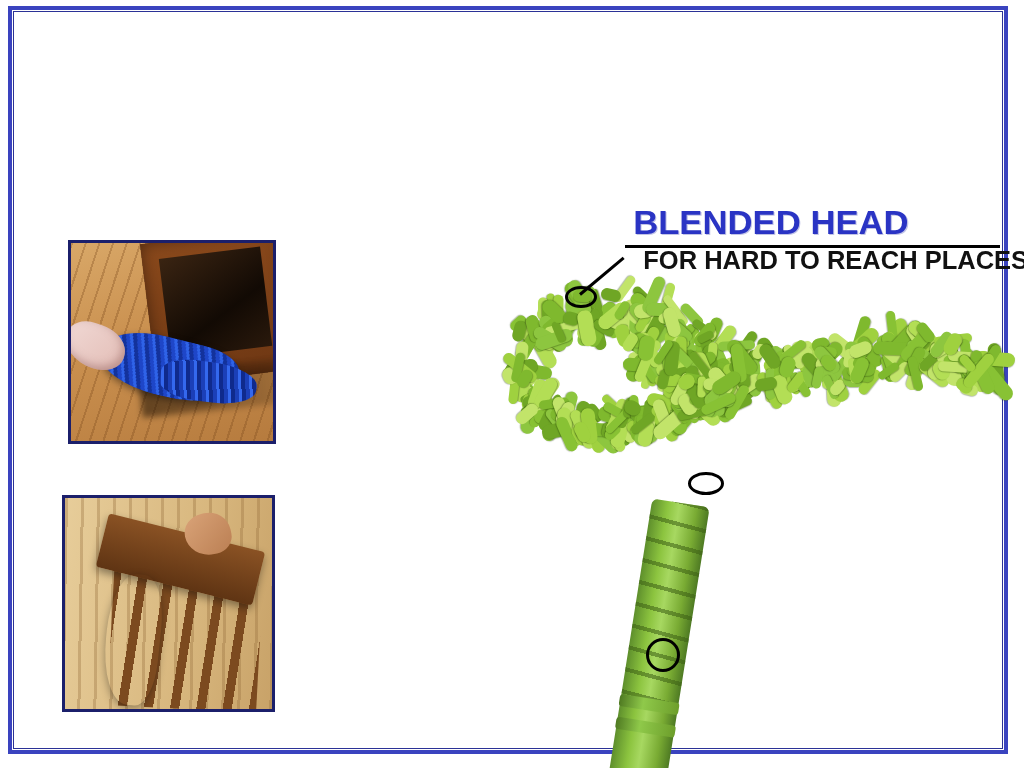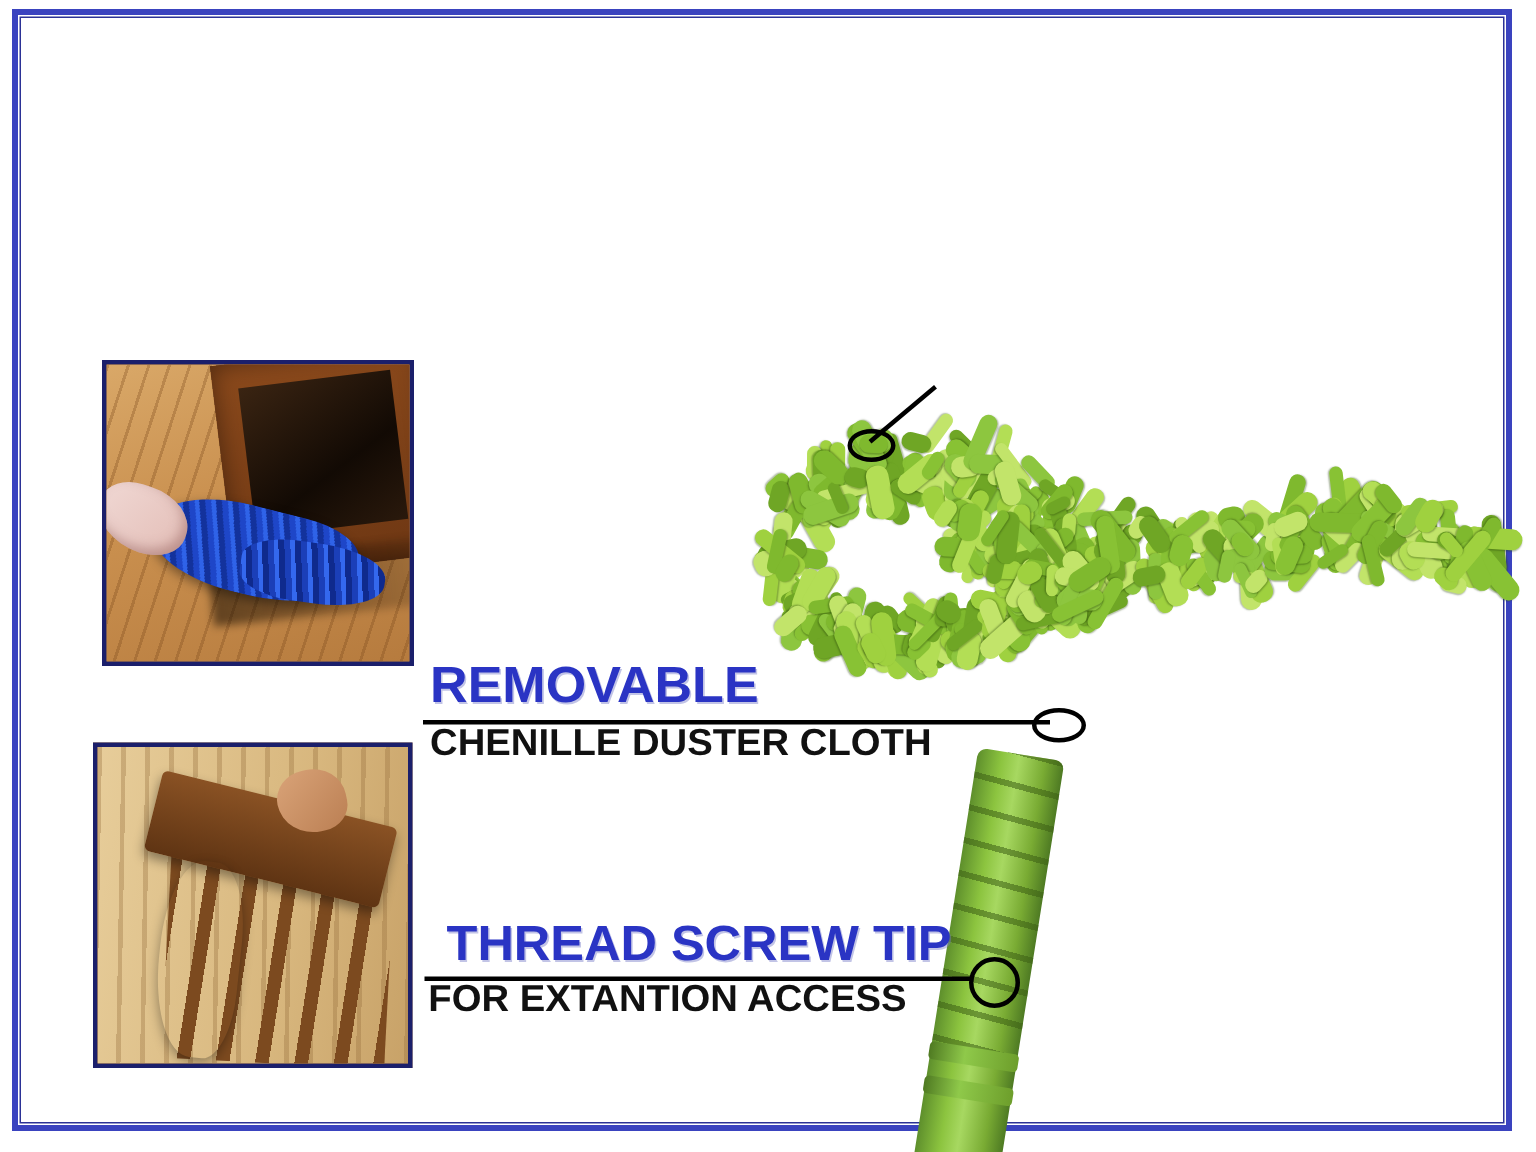--- a/index.html
+++ b/index.html
@@ -600,30 +600,25 @@
         <span class="tendril" style="left:222.7px;top:125.3px;width:29.6px;height:12.4px;background:#c2e46a;transform:rotate(12.0deg);box-shadow:0 1px 1px rgba(40,70,10,.35);"></span>
         <span class="tendril" style="left:226.6px;top:142.5px;width:26.2px;height:9.9px;background:#8dc63f;transform:rotate(-86.2deg);box-shadow:0 1px 1px rgba(40,70,10,.35);"></span>
         <span class="tendril" style="left:220.5px;top:132.1px;width:33.4px;height:12.0px;background:#8dc63f;transform:rotate(134.9deg);box-shadow:0 1px 1px rgba(40,70,10,.35);"></span>
         <span class="tendril" style="left:218.1px;top:143.1px;width:28.2px;height:10.2px;background:#8dc63f;transform:rotate(-72.7deg);box-shadow:0 1px 1px rgba(40,70,10,.35);"></span>
         <span class="tendril" style="left:238.3px;top:137.6px;width:16.9px;height:14.3px;background:#8dc63f;transform:rotate(-1.2deg);box-shadow:0 1px 1px rgba(40,70,10,.35);"></span>
         <span class="tendril" style="left:230.5px;top:121.1px;width:30.6px;height:14.3px;background:#7fb92e;transform:rotate(-32.7deg);box-shadow:0 1px 1px rgba(40,70,10,.35);"></span>
         <span class="tendril" style="left:220.4px;top:144.2px;width:36.8px;height:9.8px;background:#88c234;transform:rotate(-25.2deg);box-shadow:0 1px 1px rgba(40,70,10,.35);"></span>
       </div>
   </div>
 
+  <div class="callout" id="co1">
+    <div class="co-title">BLENDED HEAD</div>
+    <div class="rule" style="left:0;top:40px;width:375px;"></div>
+    <div class="co-sub">FOR HARD TO REACH PLACES</div>
+  </div>
   <div class="leader" style="left:580px;top:293px;width:57px;transform:rotate(-40deg);"></div>
   <div class="marker" style="left:565px;top:286px;width:26px;height:16px;"></div>
 
-  <div class="callout" id="co2">
-    <div class="co-title">REMOVABLE</div>
-    <div class="rule" style="left:0;top:40px;width:418px;"></div>
-    <div class="co-sub">CHENILLE DUSTER CLOTH</div>
-  </div>
   <div class="marker" style="left:688px;top:472px;width:30px;height:17px;"></div>
 
-  <div class="callout" id="co3">
-    <div class="co-title">THREAD SCREW TIP</div>
-    <div class="rule" style="left:0;top:39px;width:365px;"></div>
-    <div class="co-sub">FOR EXTANTION ACCESS</div>
-  </div>
   <div class="marker" style="left:646px;top:638px;width:28px;height:28px;"></div>
 
 </div>
 
 </body></html>

